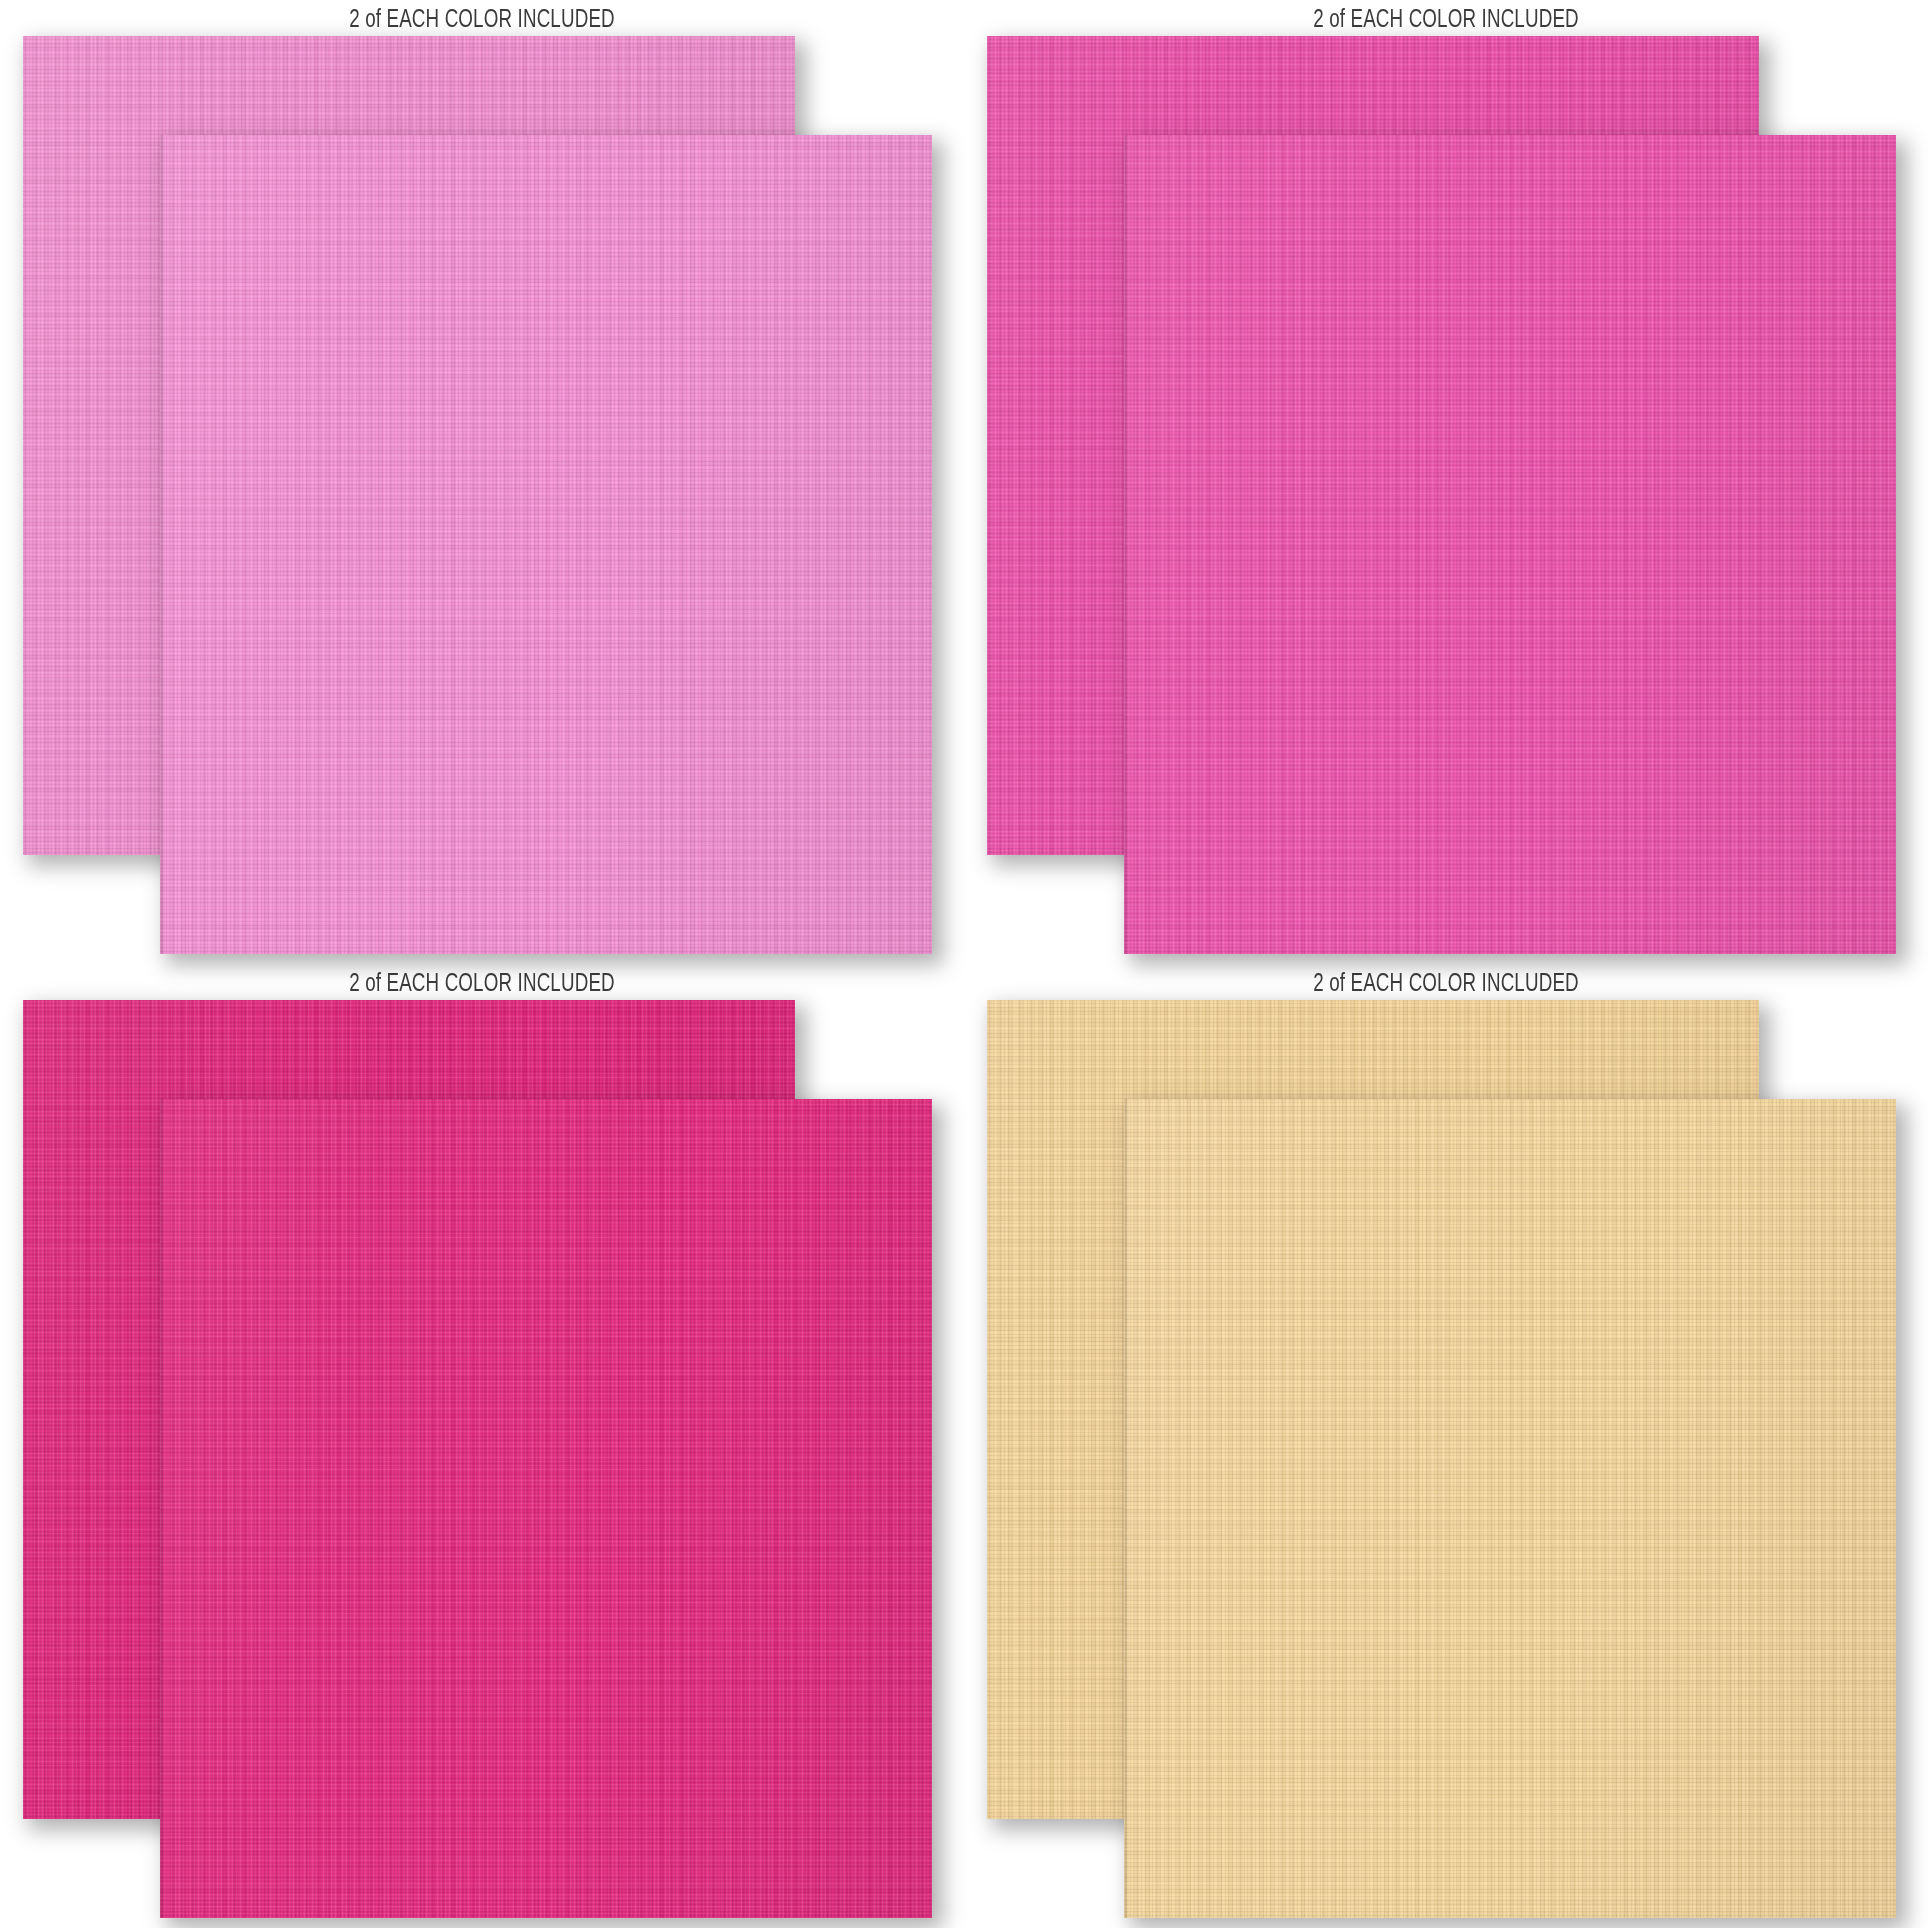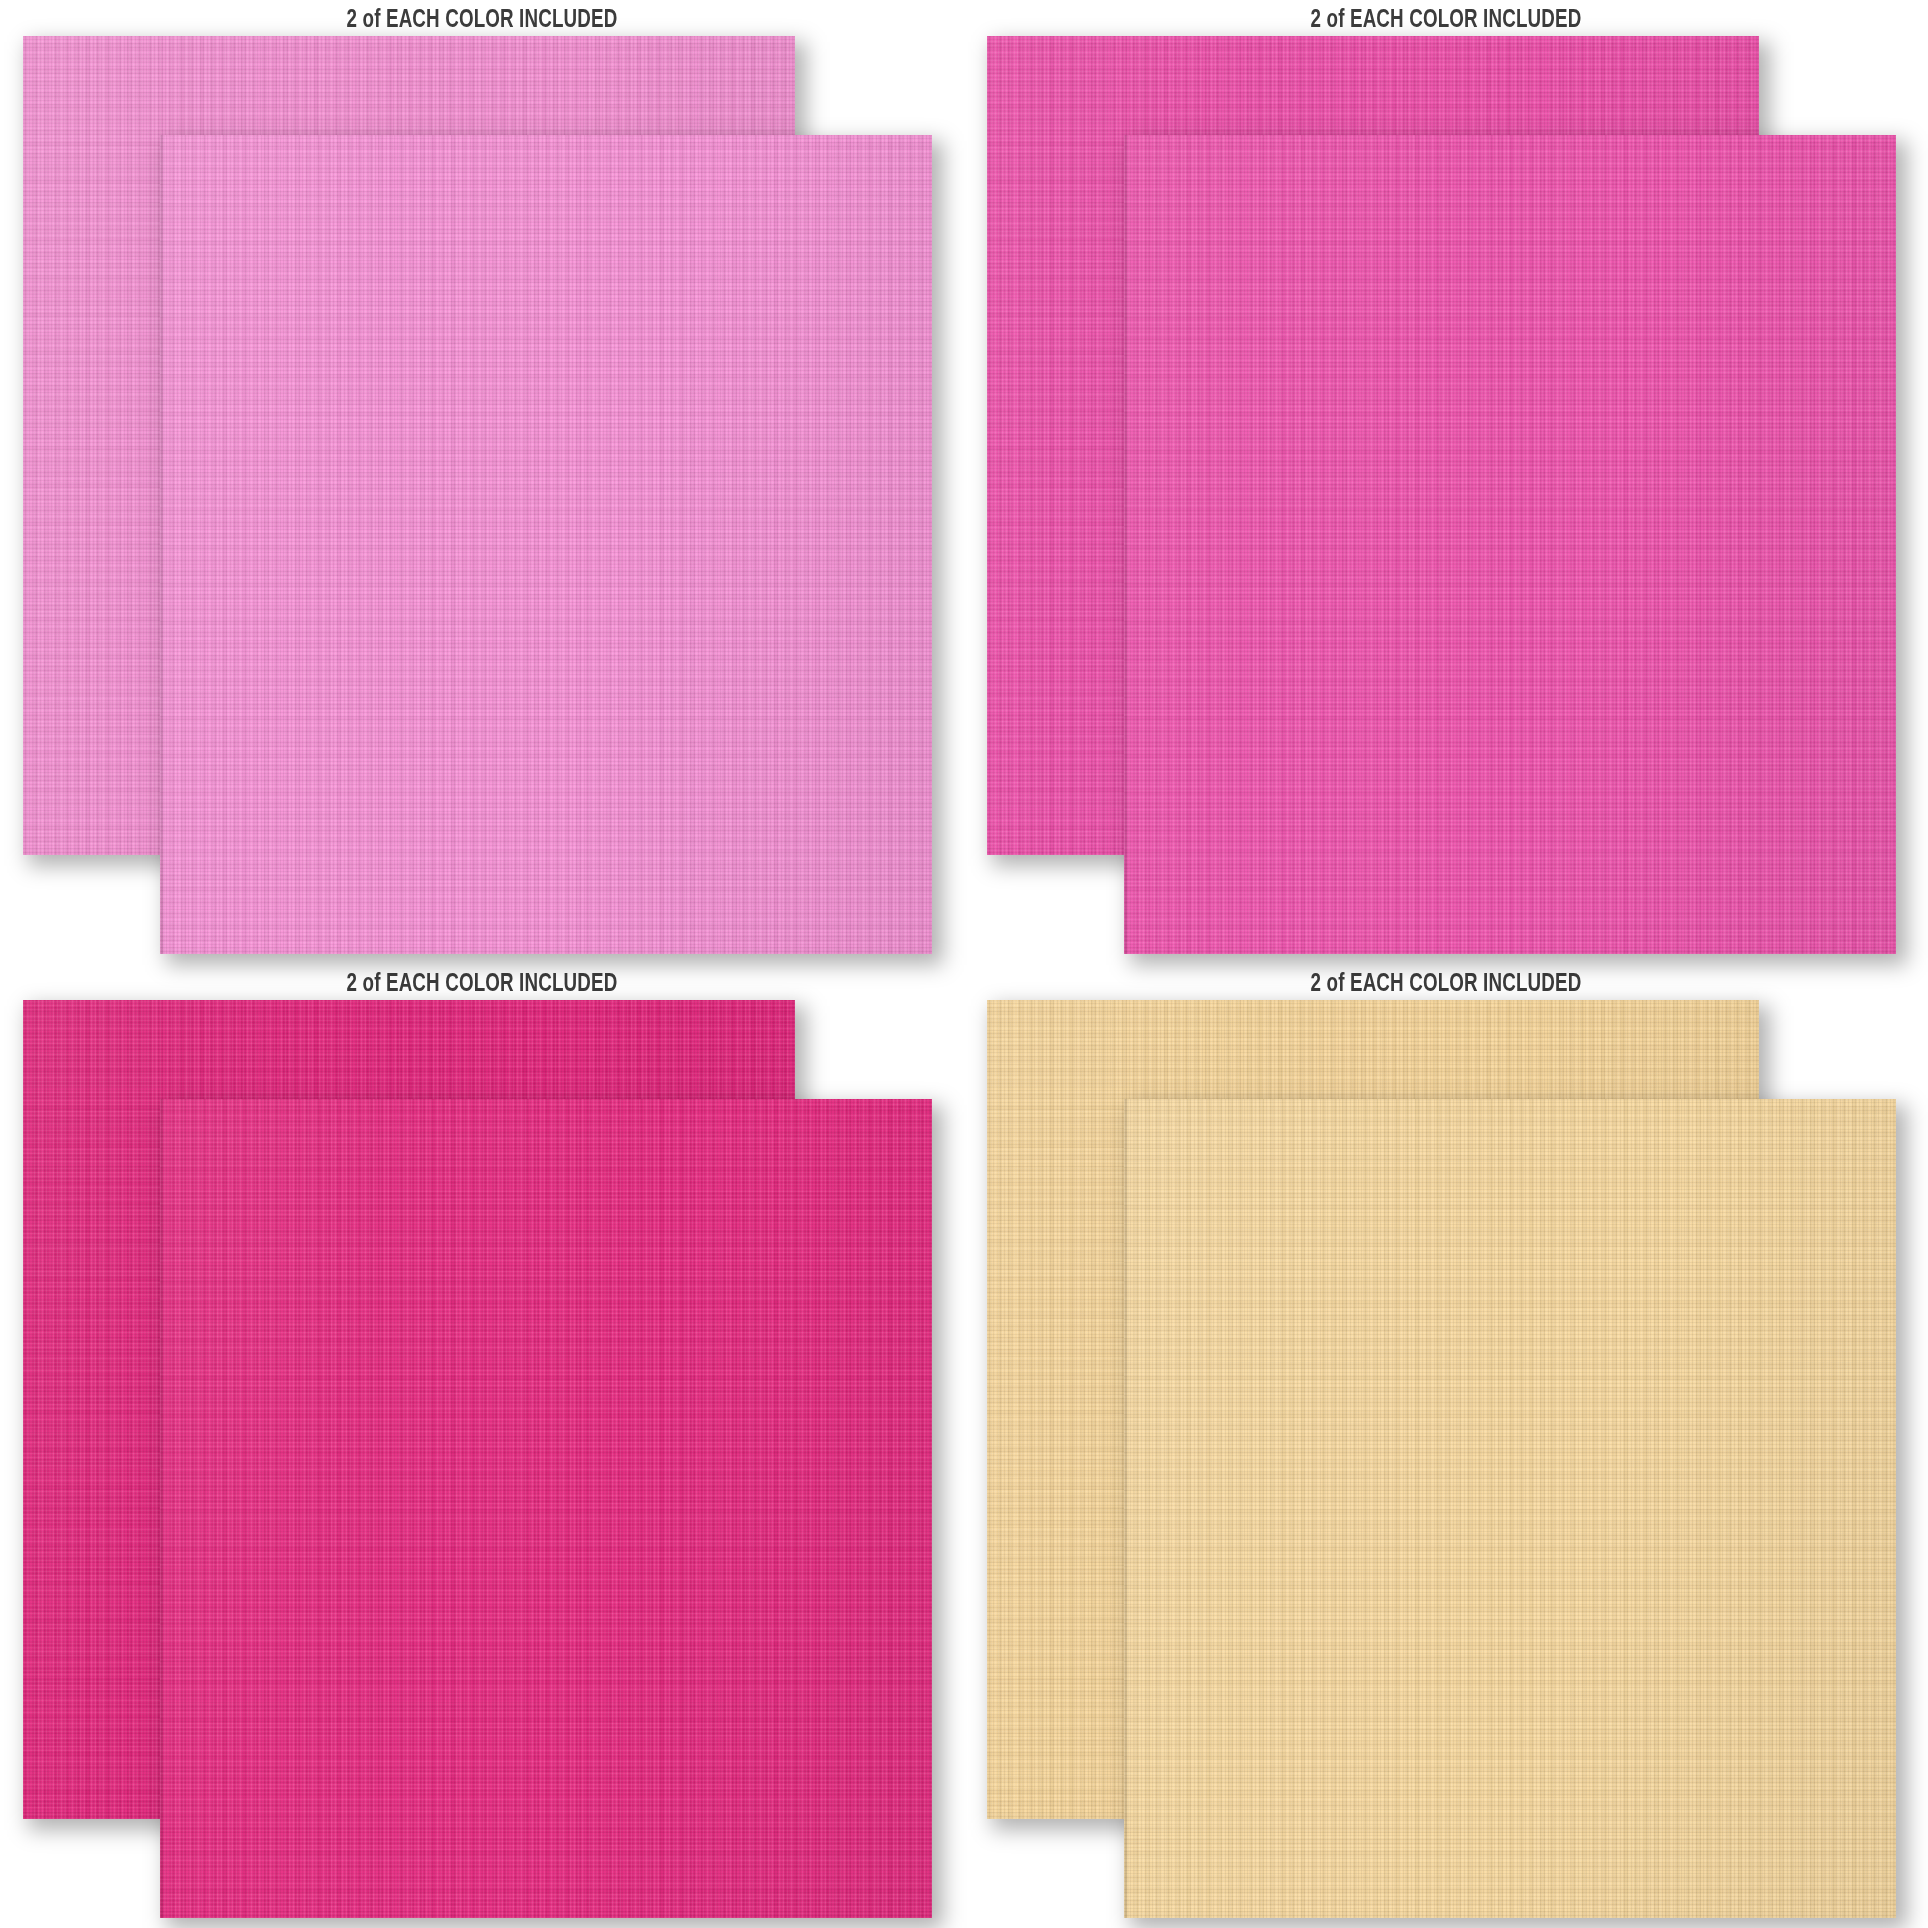--- a/index.html
+++ b/index.html
@@ -18,21 +18,20 @@
     width: 1928px;
     height: 1928px;
     background: #ffffff;
   }
 
   
   .quadrant {
     position: absolute;
     width: 964px;
     height: 964px;
-    font-weight: bold;
   }
   .q-tl { left: 0;    top: 0; }
   .q-tr { left: 964px; top: 0; }
   .q-bl { left: 0;    top: 964px; }
   .q-br { left: 964px; top: 964px; }
 
   
   .caption {
     position: absolute;
     top: 3.8px;

